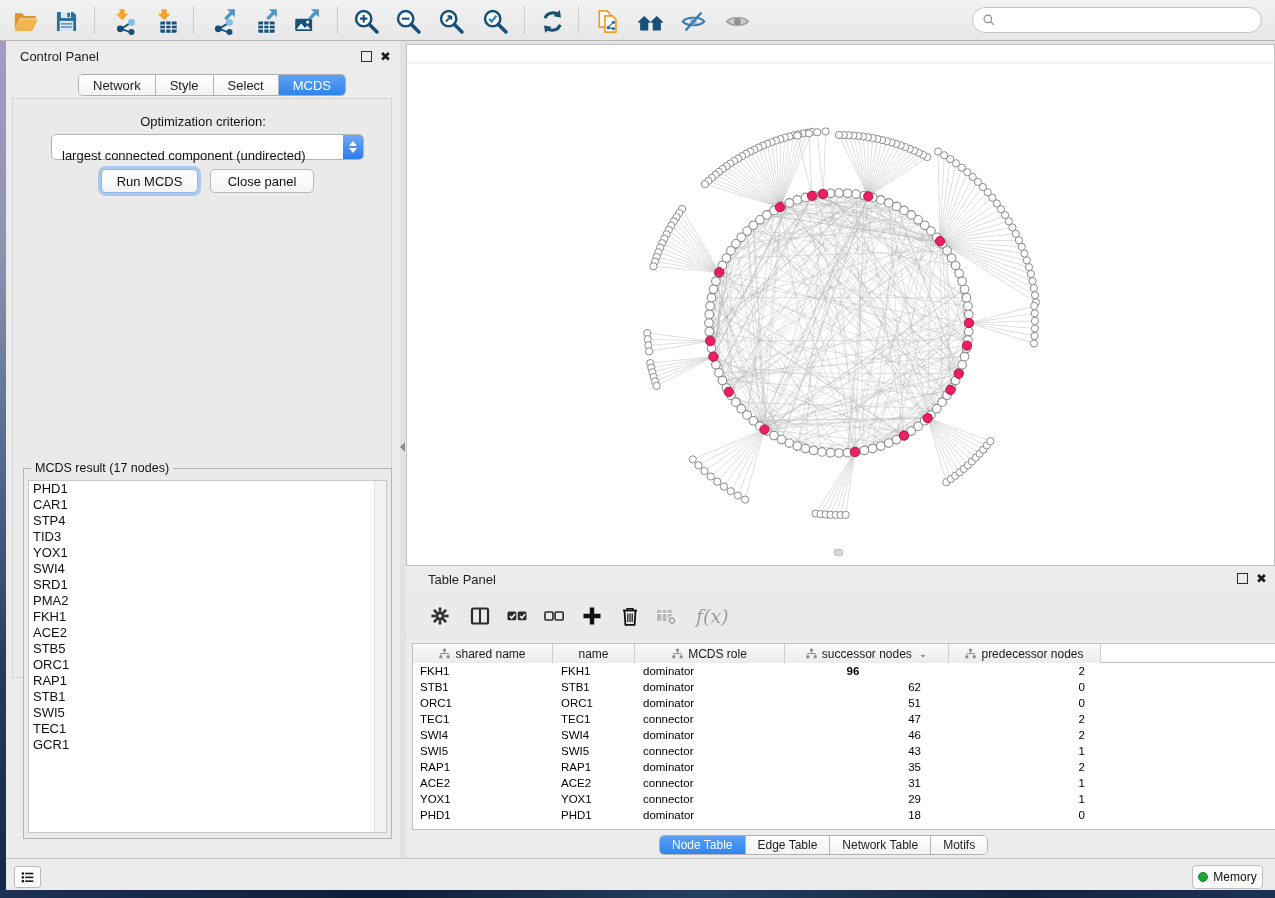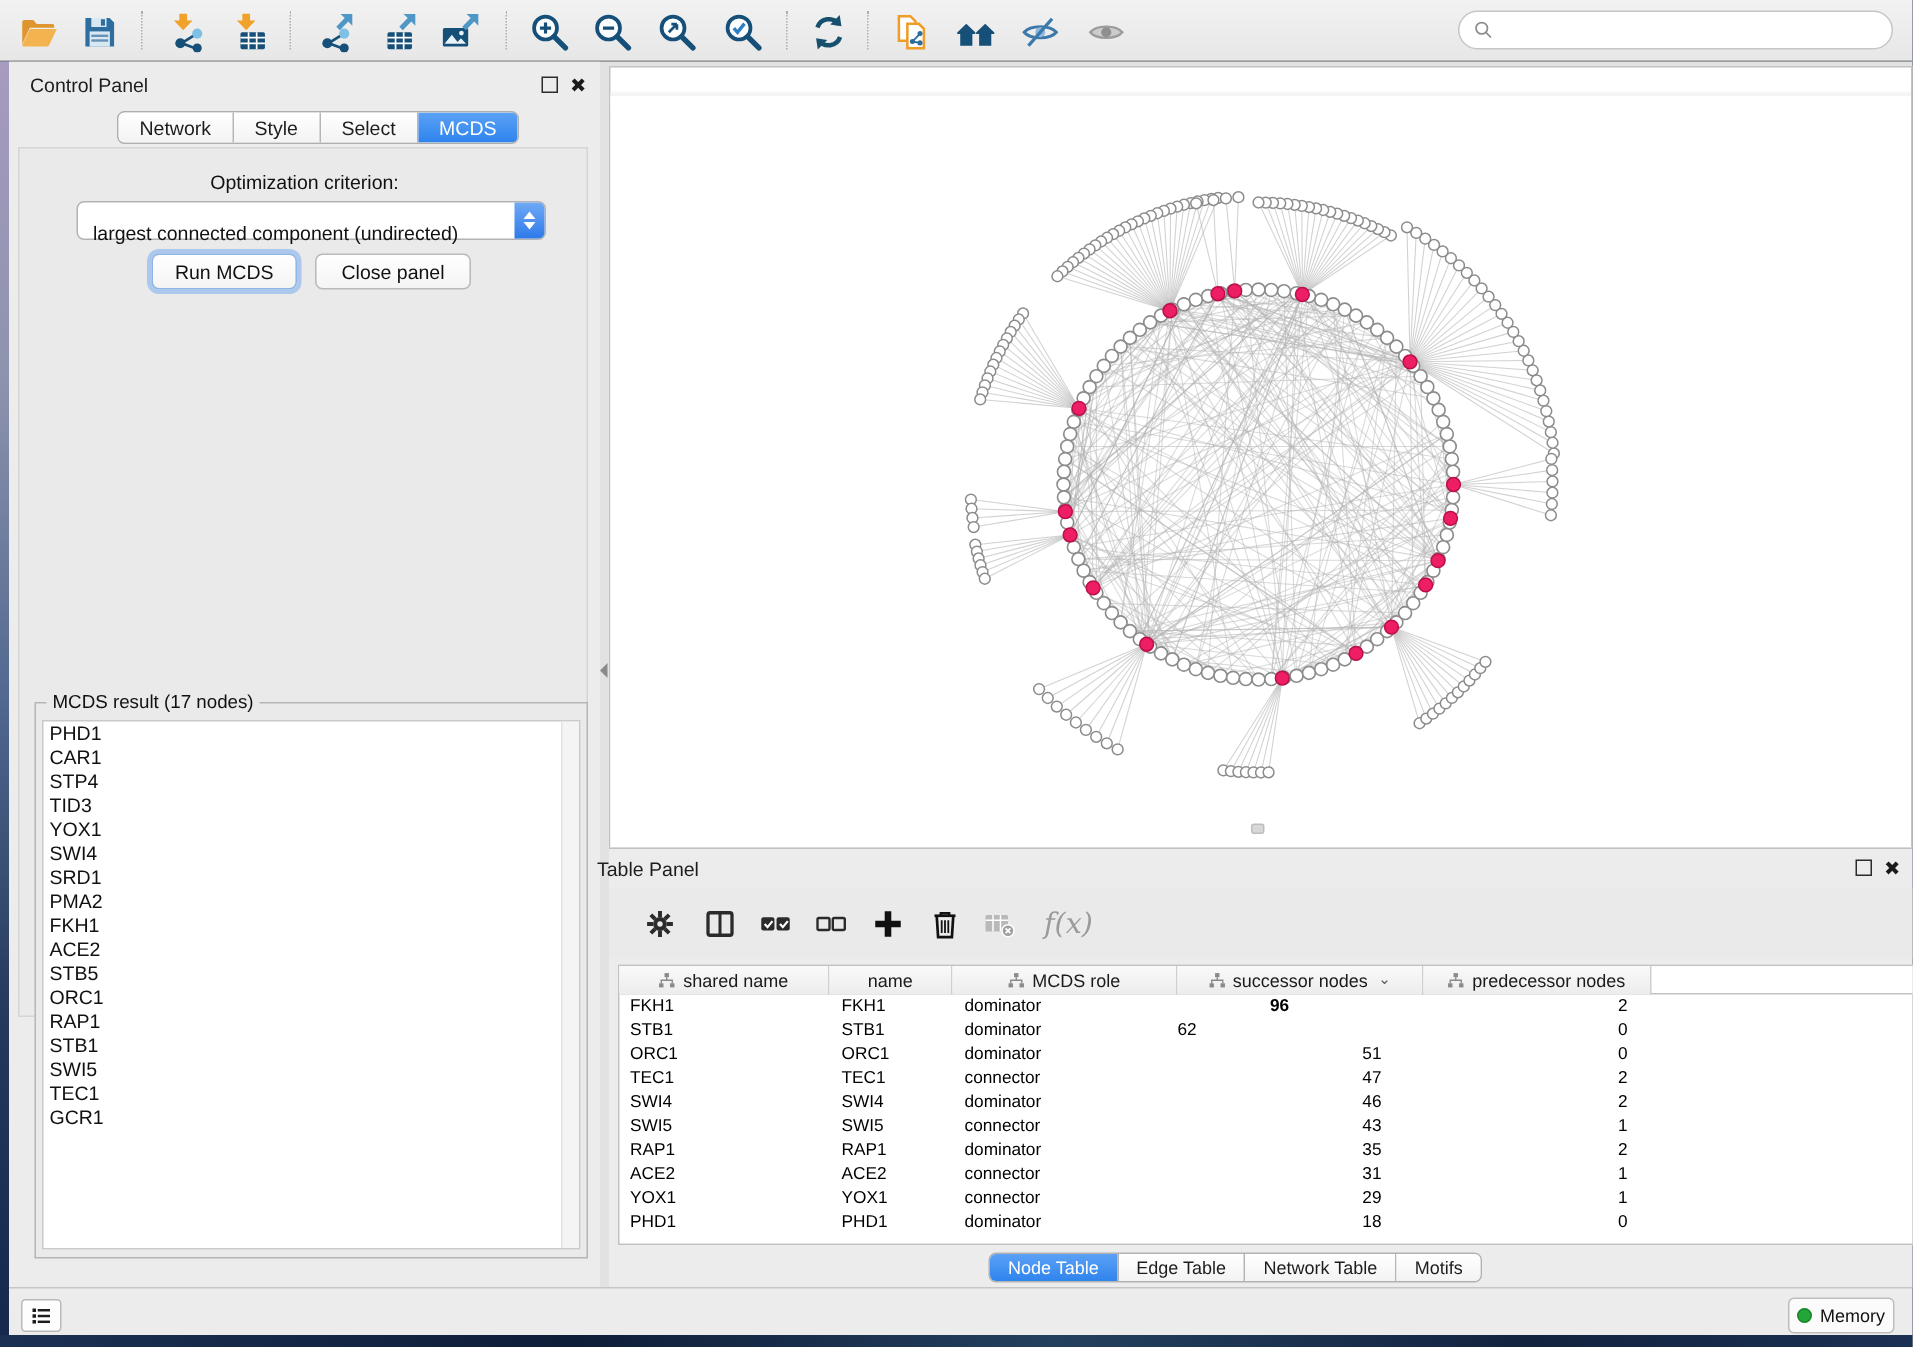--- a/index.html
+++ b/index.html
@@ -53,21 +53,21 @@
   .light { position:absolute; top:3.5px; width:11px; height:11px; border-radius:50%; }
   #light-red { left:7px; background:#ff5f57; border:1px solid #e0443e; }
   #light-yellow { left:20px; background:#febc2e; border:1px solid #d89e23; }
   #light-green { left:33px; background:#28c840; border:1px solid #1da32f; }
   #net-title { position:absolute; left:0; top:2px; width:100%; text-align:center; font-size:12px; color:#3a3a3a; }
   #net-canvas { position:absolute; left:0; top:19px; width:867px; height:501px; background:#fff; }
   #net-grip { left:834px; top:549px; width:9px; height:7px; background:#d8d8d8; border:1px solid #bdbdbd; border-radius:2px; }
 
   
   #table-panel { left:406px; top:565px; width:869px; height:293px; background:#ececec; border-top:1px solid #c0c0c0; }
-  #tp-title { left:398px; top:572px; font-size:13px; color:#1d1d1d; }
+  #tp-title { left:428px; top:572px; font-size:13px; color:#1d1d1d; }
   #tp-float { left:1237px; top:573px; }
   #tp-close { left:1256px; top:573px; }
   #tp-toolbar { left:406px; top:592px; width:869px; height:47px; background:#eaeaea; }
   .tp-btn { position:absolute; top:10px; width:28px; height:28px; border:none; background:none; padding:2px; cursor:default; }
   .tp-btn svg { width:24px; height:24px; display:block; }
   .tp-btn .fx { font-family:"DejaVu Serif",serif; font-style:italic; font-size:19px; color:#9b9b9b; }
   #node-table { left:412px; top:643px; width:1025px; height:187px; background:#fff; border:1px solid #c2c2c2; }
   #nt-header { display:flex; height:19px; border-bottom:1px solid #c2c2c2; background:#fff; }
   .nt-hcell { height:19px; background:linear-gradient(#fafafa,#ececec); border-right:1px solid #cfcfcf; display:flex; align-items:center; justify-content:center; gap:5px; font-size:12px; color:#1a1a1a; }
   .nt-hcell svg.colicon { width:11px; height:11px; }
@@ -1141,21 +1141,21 @@
         <div class="nt-cell" style="width: 140px; padding-left: 7px;">FKH1</div>
         <div class="nt-cell" style="width: 82px; padding-left: 8px;">FKH1</div>
         <div class="nt-cell" style="width: 150px; padding-left: 8px;">dominator</div>
         <div class="nt-cell" style="width: 164px; text-align: center; padding-right: 28px; font-weight: bold;">96</div>
         <div class="nt-cell" style="width: 152px; text-align: right; padding-right: 16px;">2</div>
       </div>
       <div class="nt-row">
         <div class="nt-cell" style="width: 140px; padding-left: 7px;">STB1</div>
         <div class="nt-cell" style="width: 82px; padding-left: 8px;">STB1</div>
         <div class="nt-cell" style="width: 150px; padding-left: 8px;">dominator</div>
-        <div class="nt-cell" style="width: 164px; padding-right: 28px;">62</div>
+        <div class="nt-cell" style="width: 164px; text-align: right; padding-right: 28px;">62</div>
         <div class="nt-cell" style="width: 152px; text-align: right; padding-right: 16px;">0</div>
       </div>
       <div class="nt-row">
         <div class="nt-cell" style="width: 140px; padding-left: 7px;">ORC1</div>
         <div class="nt-cell" style="width: 82px; padding-left: 8px;">ORC1</div>
         <div class="nt-cell" style="width: 150px; padding-left: 8px;">dominator</div>
         <div class="nt-cell" style="width: 164px; text-align: right; padding-right: 28px;">51</div>
         <div class="nt-cell" style="width: 152px; text-align: right; padding-right: 16px;">0</div>
       </div>
       <div class="nt-row">

